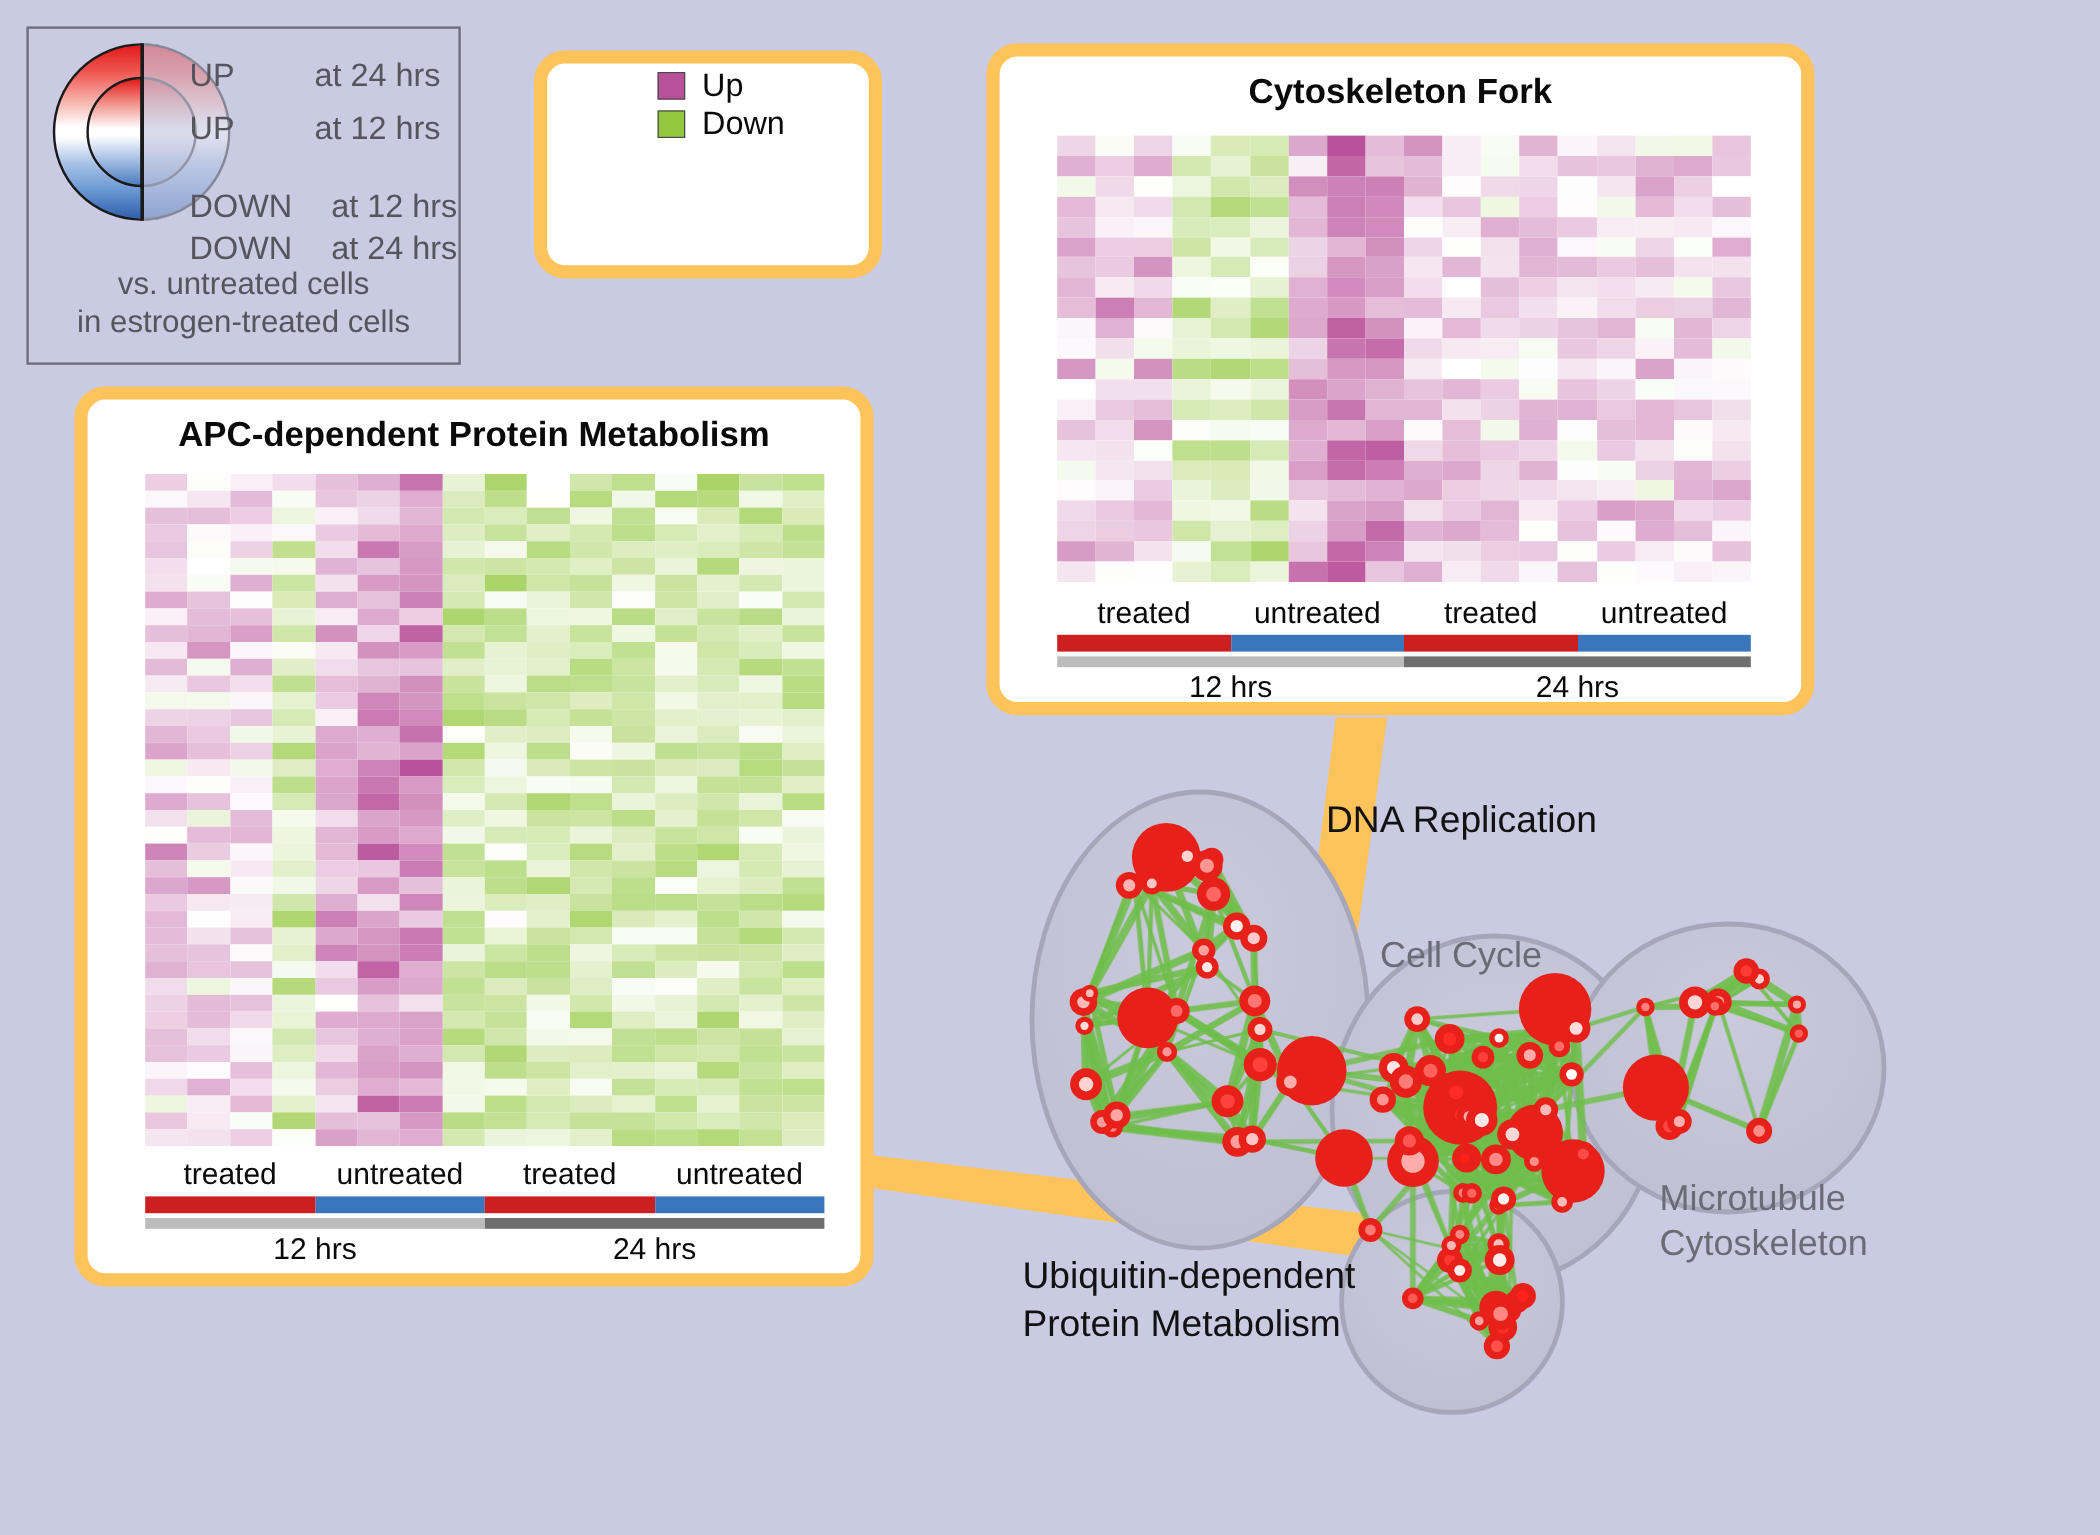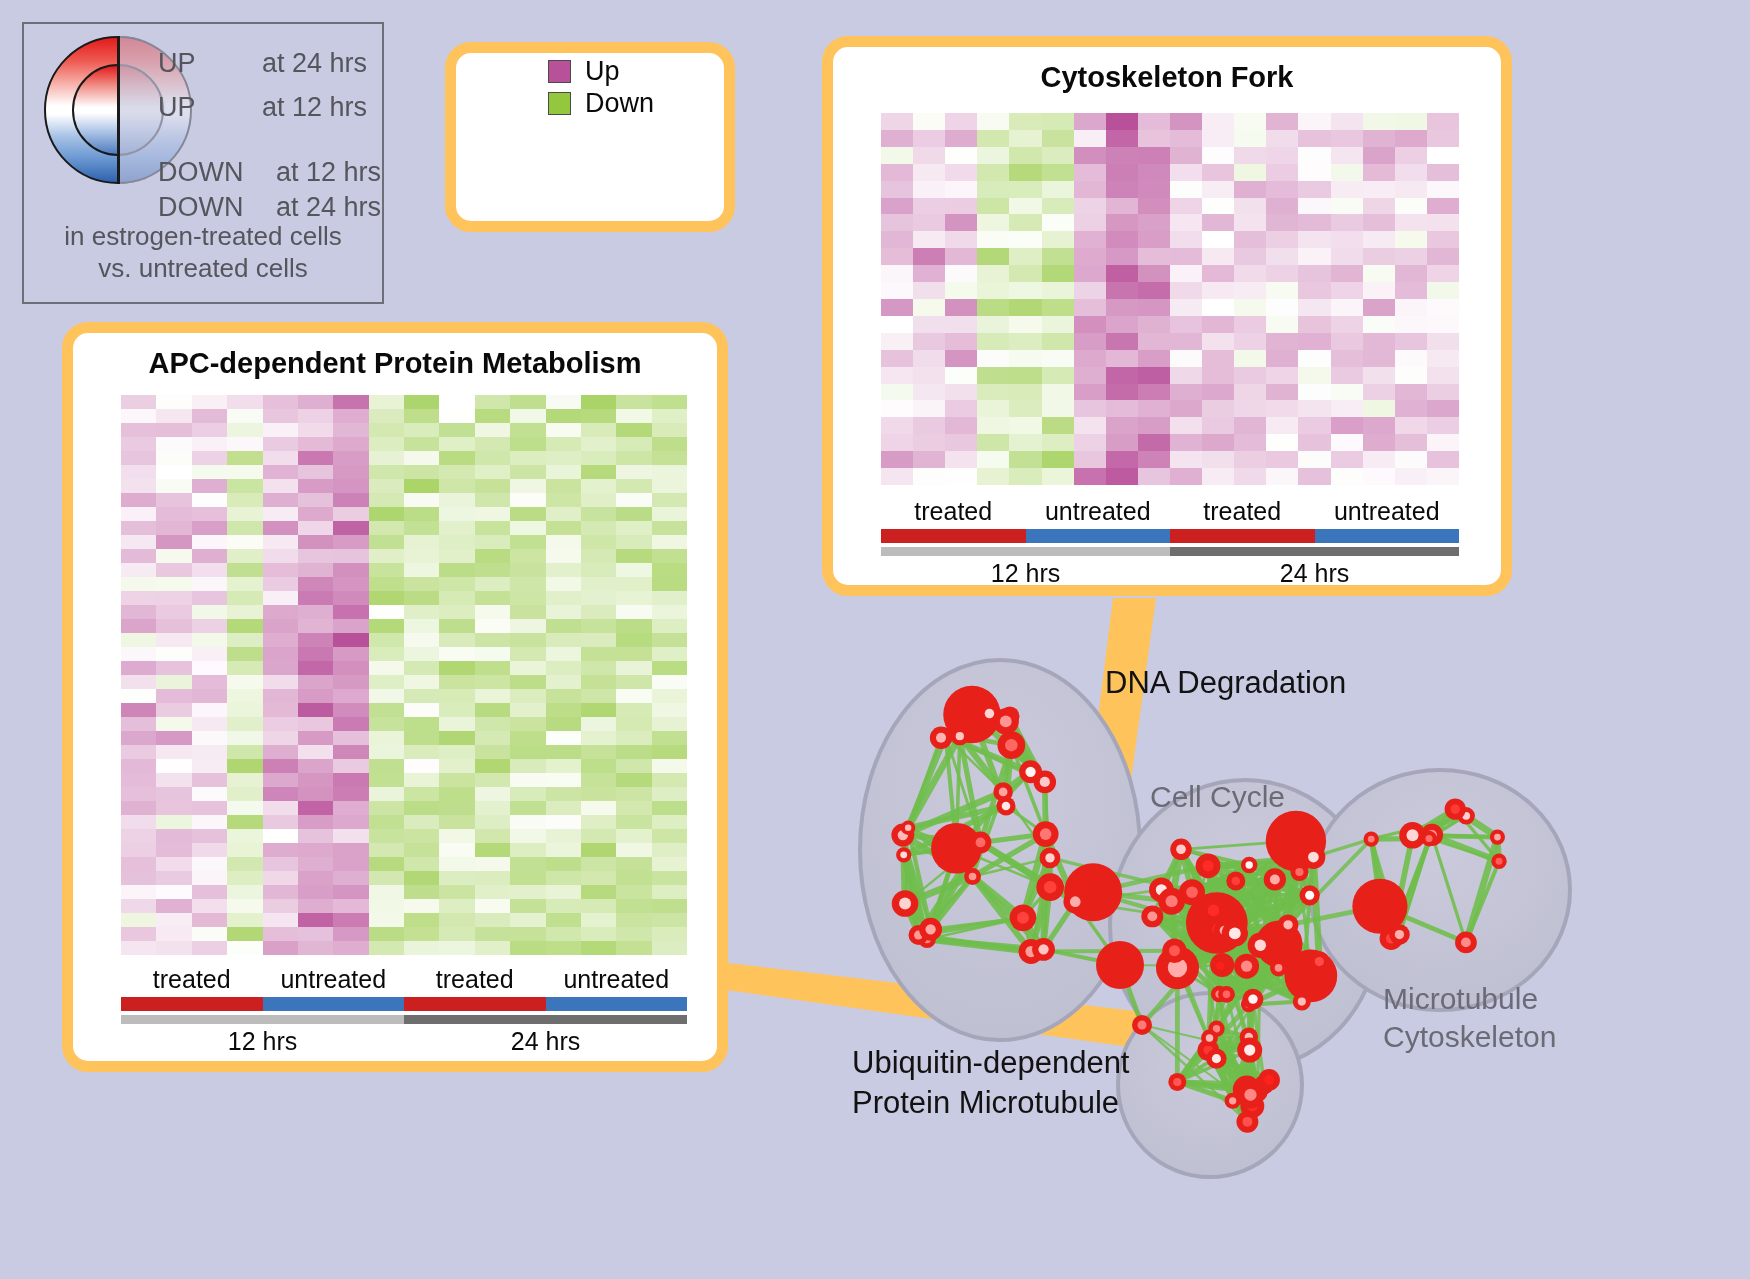--- a/index.html
+++ b/index.html
@@ -124,22 +124,22 @@
     <div class="leg-dir" style="left:134px;top:68px;">UP</div>
     <div class="leg-time" style="left:238px;top:68px;">at 12 hrs</div>
 
     <div class="leg-dir" style="left:134px;top:133px;">DOWN</div>
     <div class="leg-time" style="left:252px;top:133px;">at 12 hrs</div>
 
     <div class="leg-dir" style="left:134px;top:168px;">DOWN</div>
     <div class="leg-time" style="left:252px;top:168px;">at 24 hrs</div>
 
     <div class="footer">
+      <div>vs. untreated cells</div>
       <div>in estrogen-treated cells</div>
-      <div>vs. untreated cells</div>
     </div>
   </div>
 
   <div class="panel" id="legend-panel">
     <div class="lp-item">
       <span class="sw" id="sw-up" style="background: rgb(185, 80, 154);"></span>
       <span class="lp-lab">Up</span>
     </div>
     <div class="lp-item">
       <span class="sw" id="sw-down" style="background: rgb(147, 200, 62);"></span>
@@ -2127,20 +2127,20 @@
         <g>
           <circle cx="330" cy="345" r="24" fill="#e8201a"></circle>
         </g>
         <g>
           <circle cx="352" cy="405" r="10" fill="#e8201a"></circle>
           <circle cx="352" cy="405" r="4.5" fill="rgb(255,121,118)"></circle>
         </g>
       </g>
   </svg>
 
-  <div class="net-label lbl-dna">DNA Degradation</div>
+  <div class="net-label lbl-dna">DNA Replication</div>
   <div class="net-label lbl-cc">Cell Cycle</div>
   <div class="net-label lbl-mt">Microtubule
 Cytoskeleton</div>
   <div class="net-label lbl-ub">Ubiquitin-dependent
-Protein Microtubule</div>
+Protein Metabolism</div>
 
 </div>
 
 </body></html>

